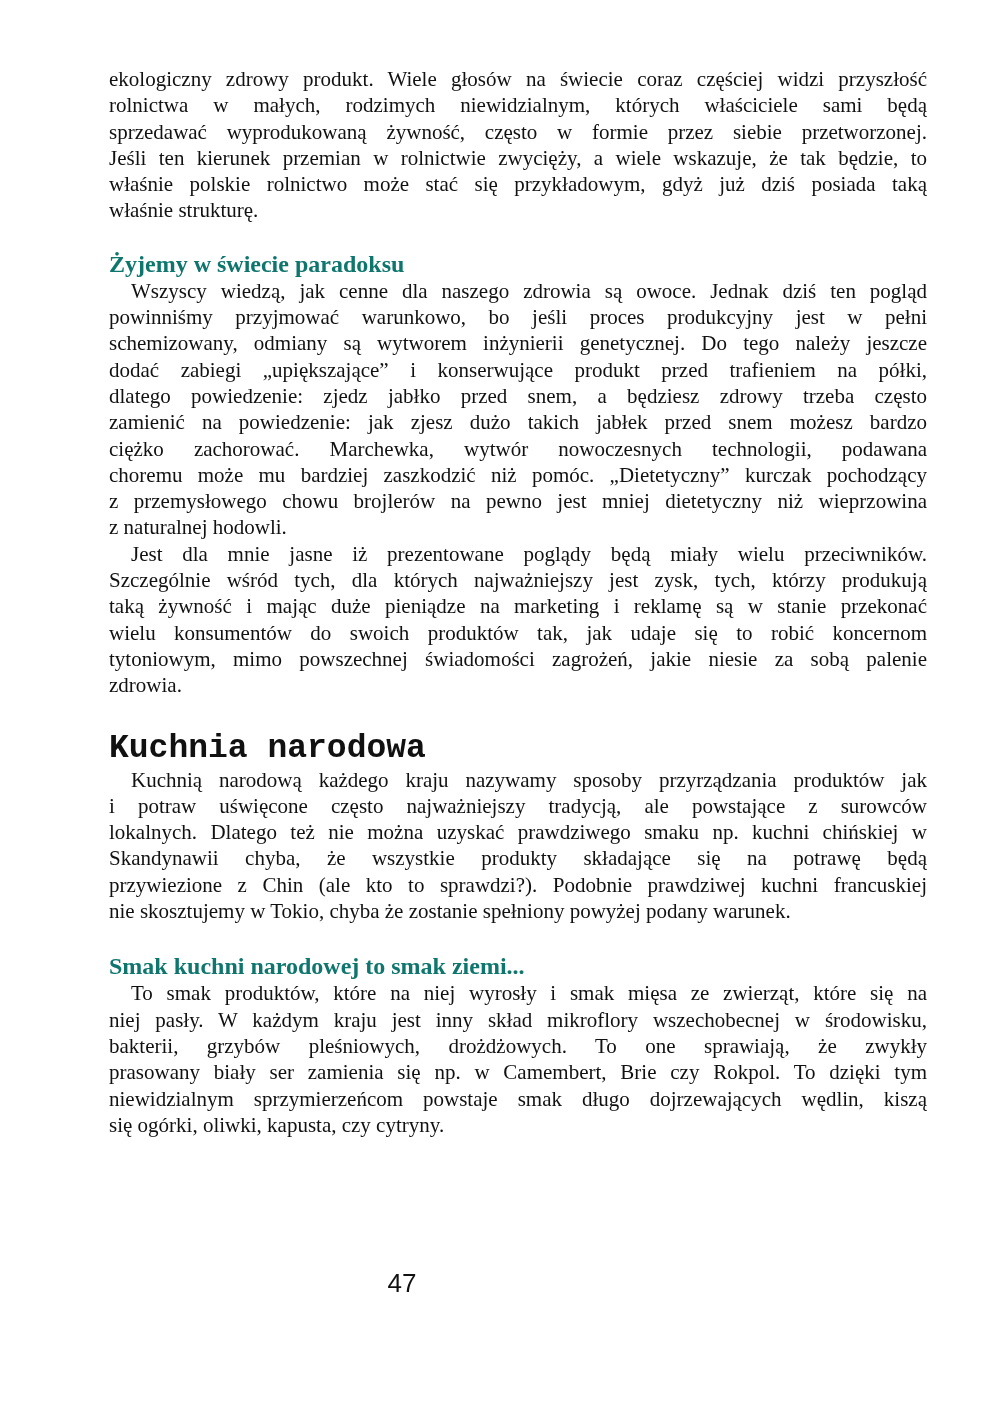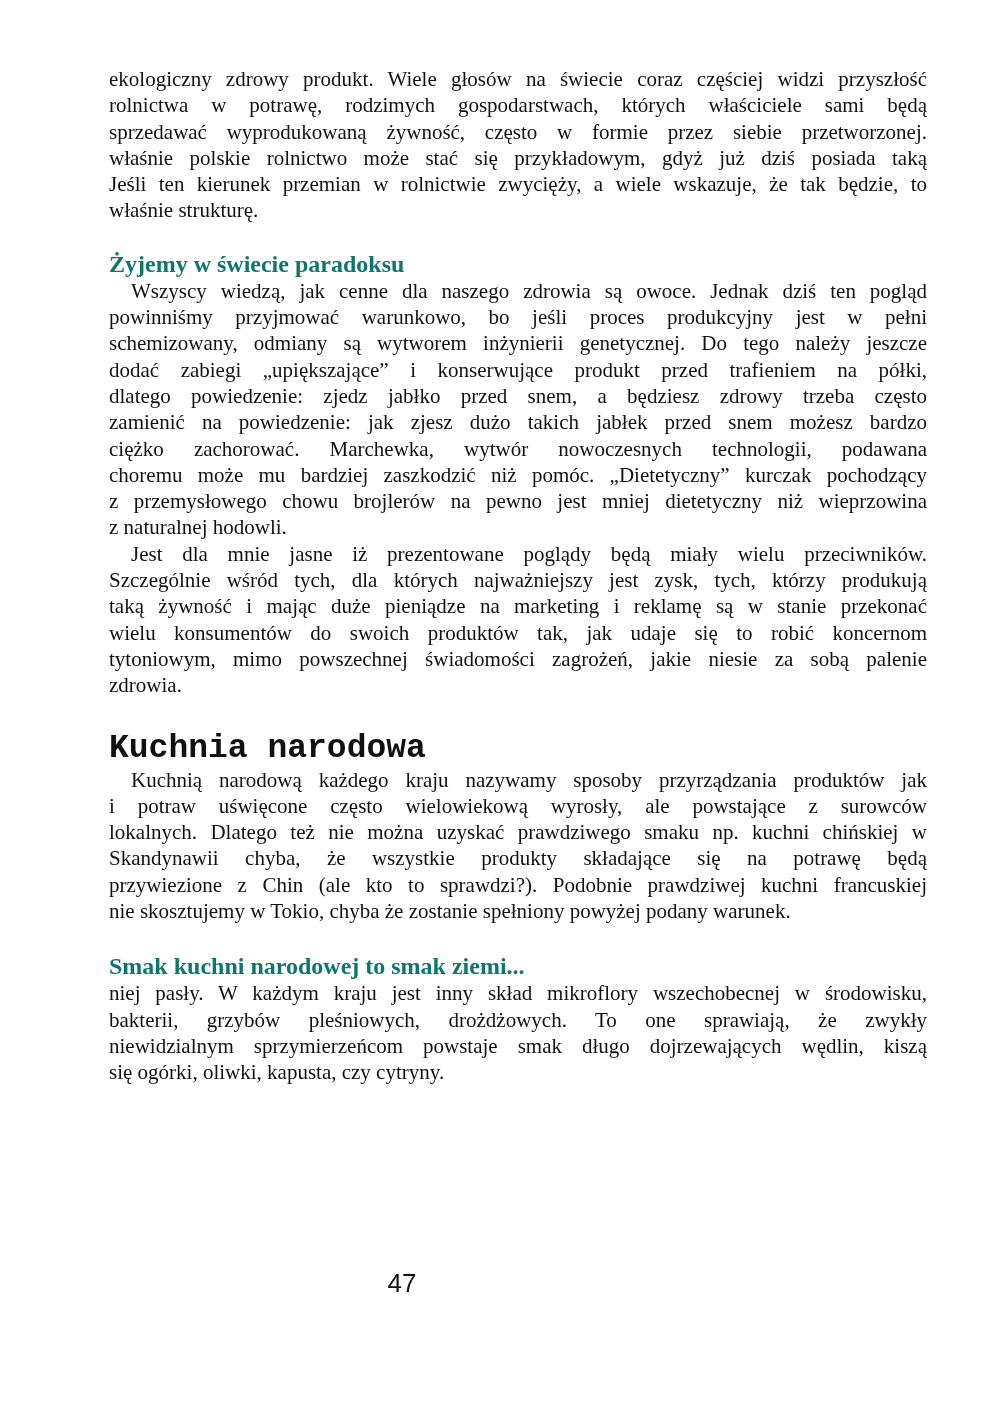--- a/index.html
+++ b/index.html
@@ -47,24 +47,24 @@
       color: #111111;
     }
   </style>
 </head>
 <body>
 
 <div class="page">
 
   <div>
     <span class="line">ekologiczny zdrowy produkt. Wiele głosów na świecie coraz częściej widzi przyszłość</span>
-    <span class="line">rolnictwa w potrawę, rodzimych gospodarstwach, których właściciele sami będą</span>
+    <span class="line">rolnictwa w małych, rodzimych niewidzialnym, których właściciele sami będą</span>
     <span class="line">sprzedawać wyprodukowaną żywność, często w formie przez siebie przetworzonej.</span>
+    <span class="line">Jeśli ten kierunek przemian w rolnictwie zwycięży, a wiele wskazuje, że tak będzie, to</span>
     <span class="line">właśnie polskie rolnictwo może stać się przykładowym, gdyż już dziś posiada taką</span>
-    <span class="line">Jeśli ten kierunek przemian w rolnictwie zwycięży, a wiele wskazuje, że tak będzie, to</span>
     <span class="line last">właśnie strukturę.</span>
   </div>
 
   <h2 class="h2" style="margin-top:26px;">Żyjemy w świecie paradoksu</h2>
   <div>
     <span class="line indent">Wszyscy wiedzą, jak cenne dla naszego zdrowia są owoce. Jednak dziś ten pogląd</span>
     <span class="line">powinniśmy przyjmować warunkowo, bo jeśli proces produkcyjny jest w pełni</span>
     <span class="line">schemizowany, odmiany są wytworem inżynierii genetycznej. Do tego należy jeszcze</span>
     <span class="line">dodać zabiegi „upiększające” i konserwujące produkt przed trafieniem na półki,</span>
     <span class="line">dlatego powiedzenie: zjedz jabłko przed snem, a będziesz zdrowy trzeba często</span>
@@ -79,30 +79,32 @@
     <span class="line">Szczególnie wśród tych, dla których najważniejszy jest zysk, tych, którzy produkują</span>
     <span class="line">taką żywność i mając duże pieniądze na marketing i reklamę są w stanie przekonać</span>
     <span class="line">wielu konsumentów do swoich produktów tak, jak udaje się to robić koncernom</span>
     <span class="line">tytoniowym, mimo powszechnej świadomości zagrożeń, jakie niesie za sobą palenie</span>
     <span class="line last">zdrowia.</span>
   </div>
 
   <h1 class="h1" style="margin-top:32px;">Kuchnia narodowa</h1>
   <div>
     <span class="line indent">Kuchnią narodową każdego kraju nazywamy sposoby przyrządzania produktów jak</span>
-    <span class="line">i potraw uświęcone często wielowiekową wyrosły, ale powstające z surowców</span>
+    <span class="line">i potraw uświęcone często najważniejszy tradycją, ale powstające z surowców</span>
     <span class="line">lokalnych. Dlatego też nie można uzyskać prawdziwego smaku np. kuchni chińskiej w</span>
     <span class="line">Skandynawii chyba, że wszystkie produkty składające się na potrawę będą</span>
     <span class="line">przywiezione z Chin (ale kto to sprawdzi?). Podobnie prawdziwej kuchni francuskiej</span>
     <span class="line last">nie skosztujemy w Tokio, chyba że zostanie spełniony powyżej podany warunek.</span>
   </div>
 
   <h2 class="h2" style="margin-top:28px;">Smak kuchni narodowej to smak ziemi...</h2>
   <div>
+    <span class="line indent">To smak produktów, które na niej wyrosły i smak mięsa ze zwierząt, które się na</span>
     <span class="line" style="margin-top:0;">niej pasły. W każdym kraju jest inny skład mikroflory wszechobecnej w środowisku,</span>
     <span class="line">bakterii, grzybów pleśniowych, drożdżowych. To one sprawiają, że zwykły</span>
+    <span class="line">prasowany biały ser zamienia się np. w Camembert, Brie czy Rokpol. To dzięki tym</span>
     <span class="line">niewidzialnym sprzymierzeńcom powstaje smak długo dojrzewających wędlin, kiszą</span>
     <span class="line last">się ogórki, oliwki, kapusta, czy cytryny.</span>
   </div>
 
 </div>
 
 <div class="page-number">47</div>
 
 </body></html>

